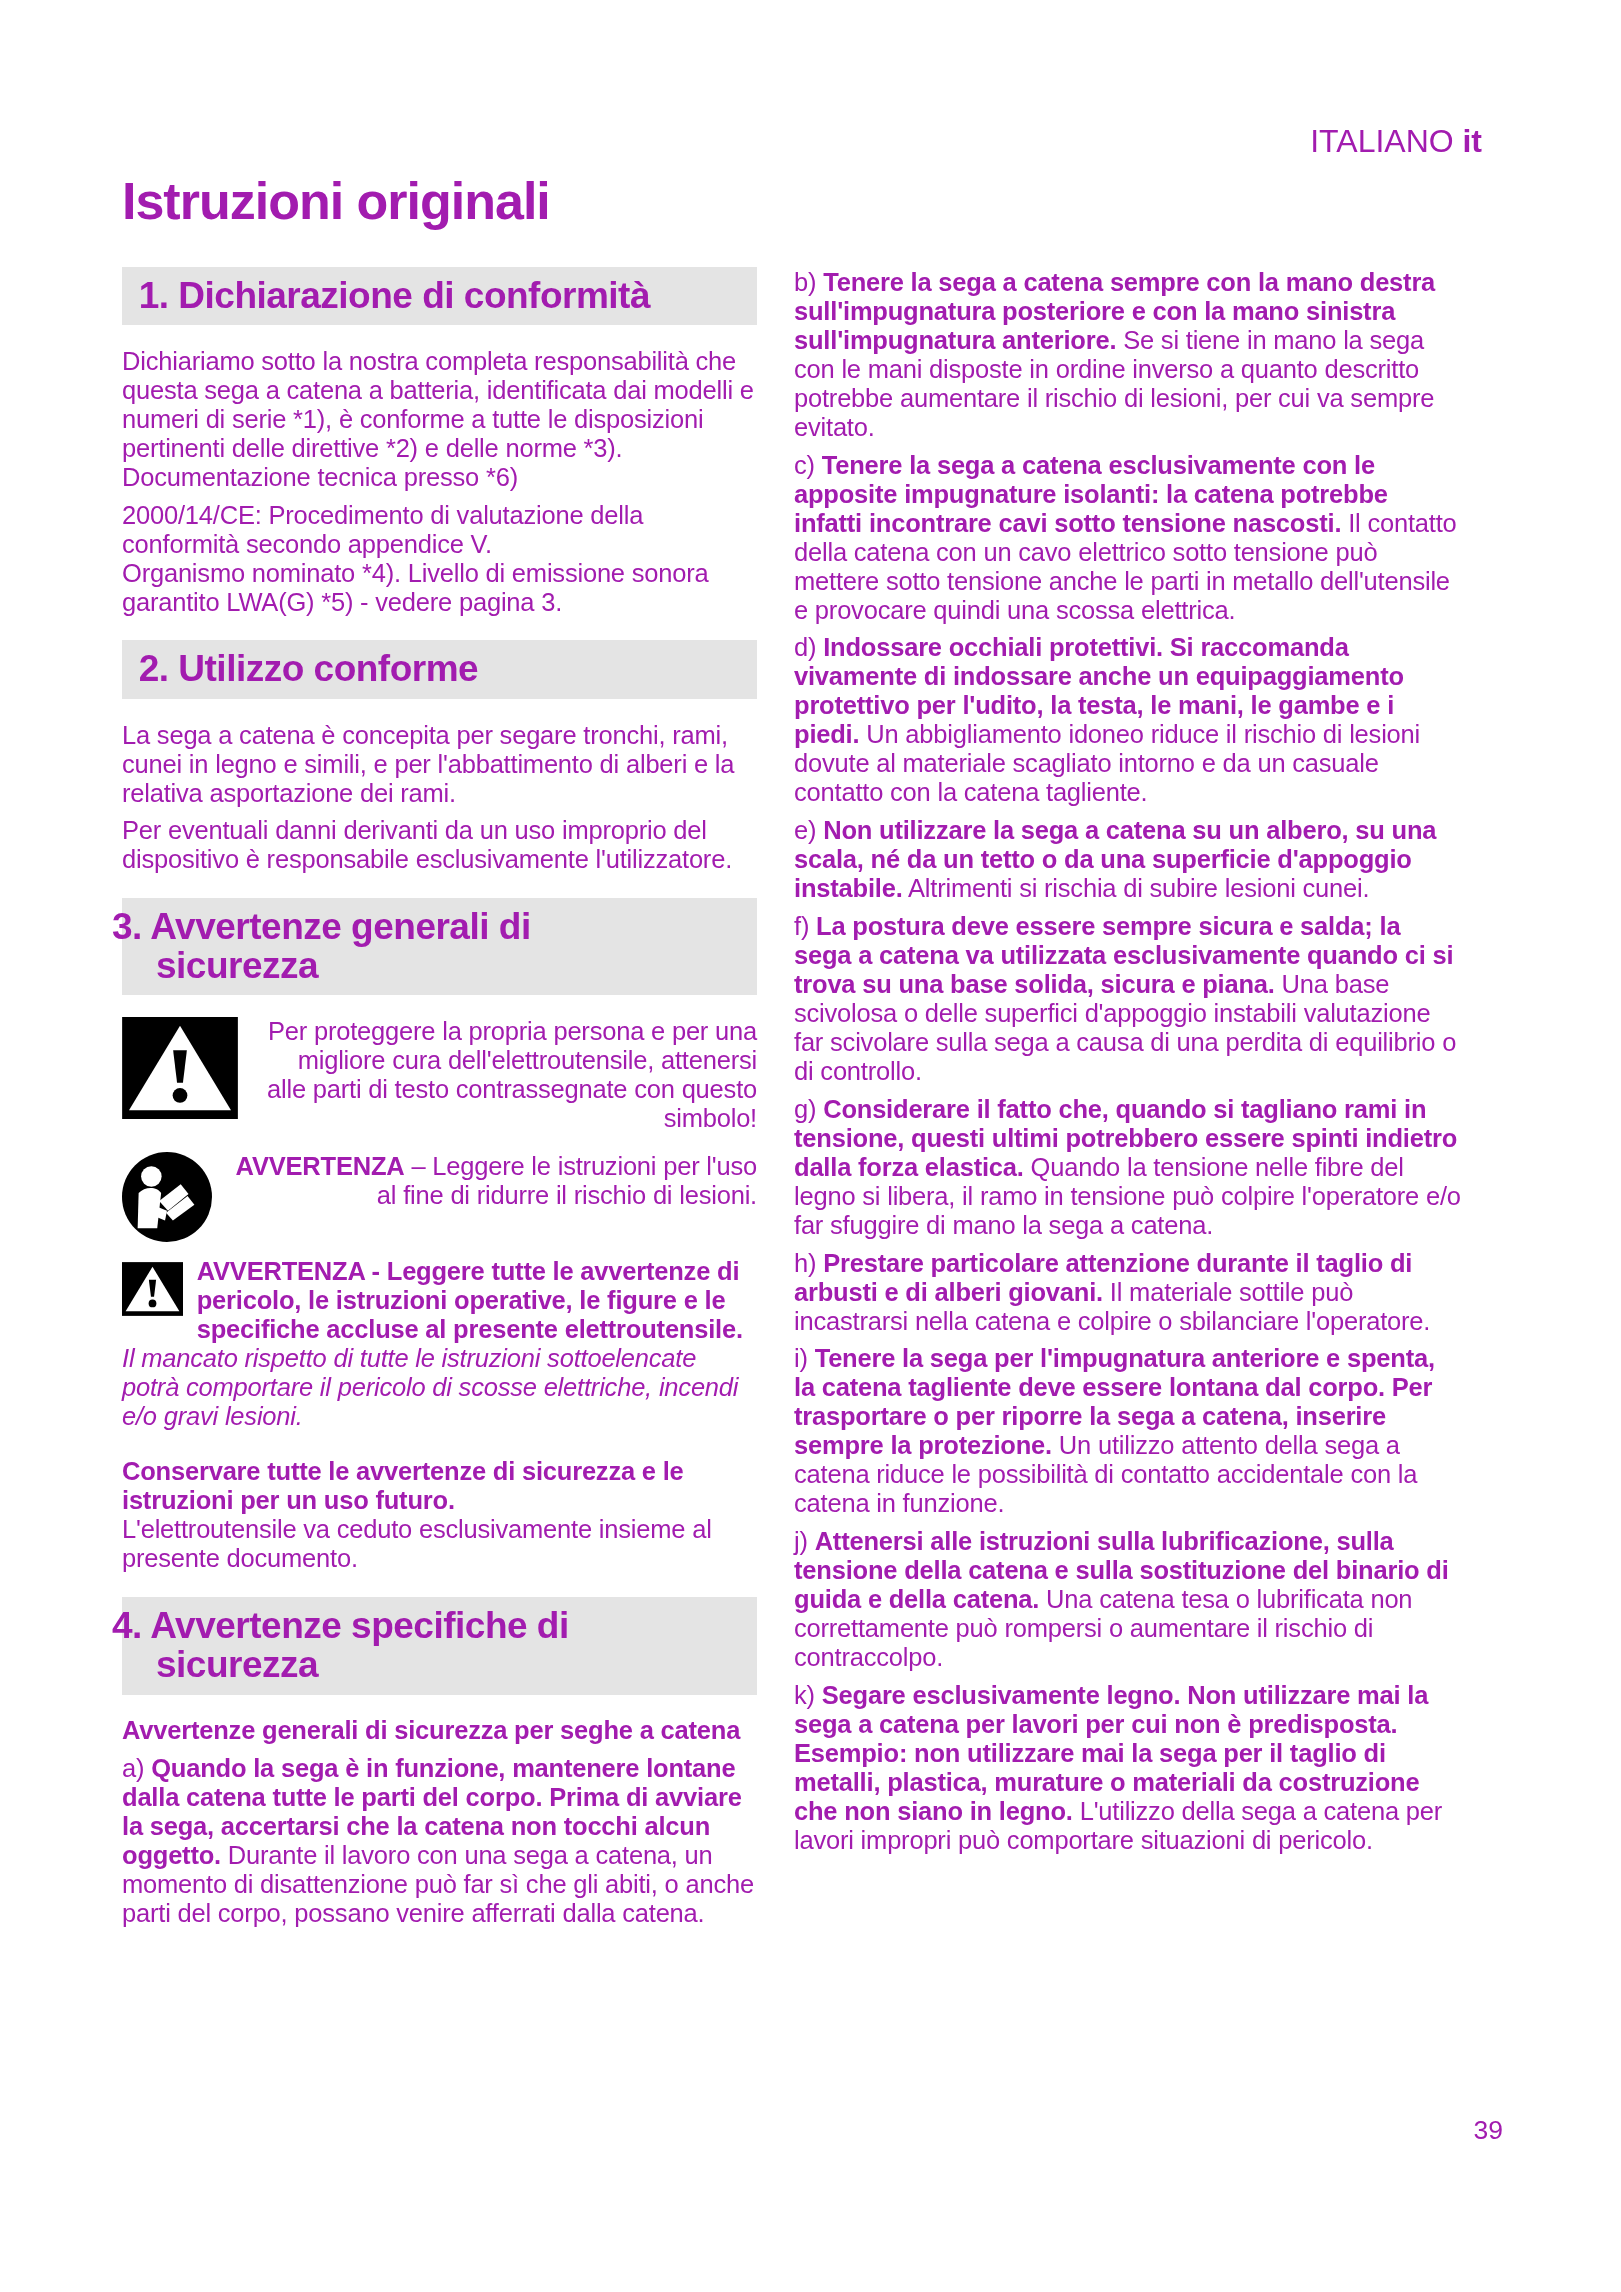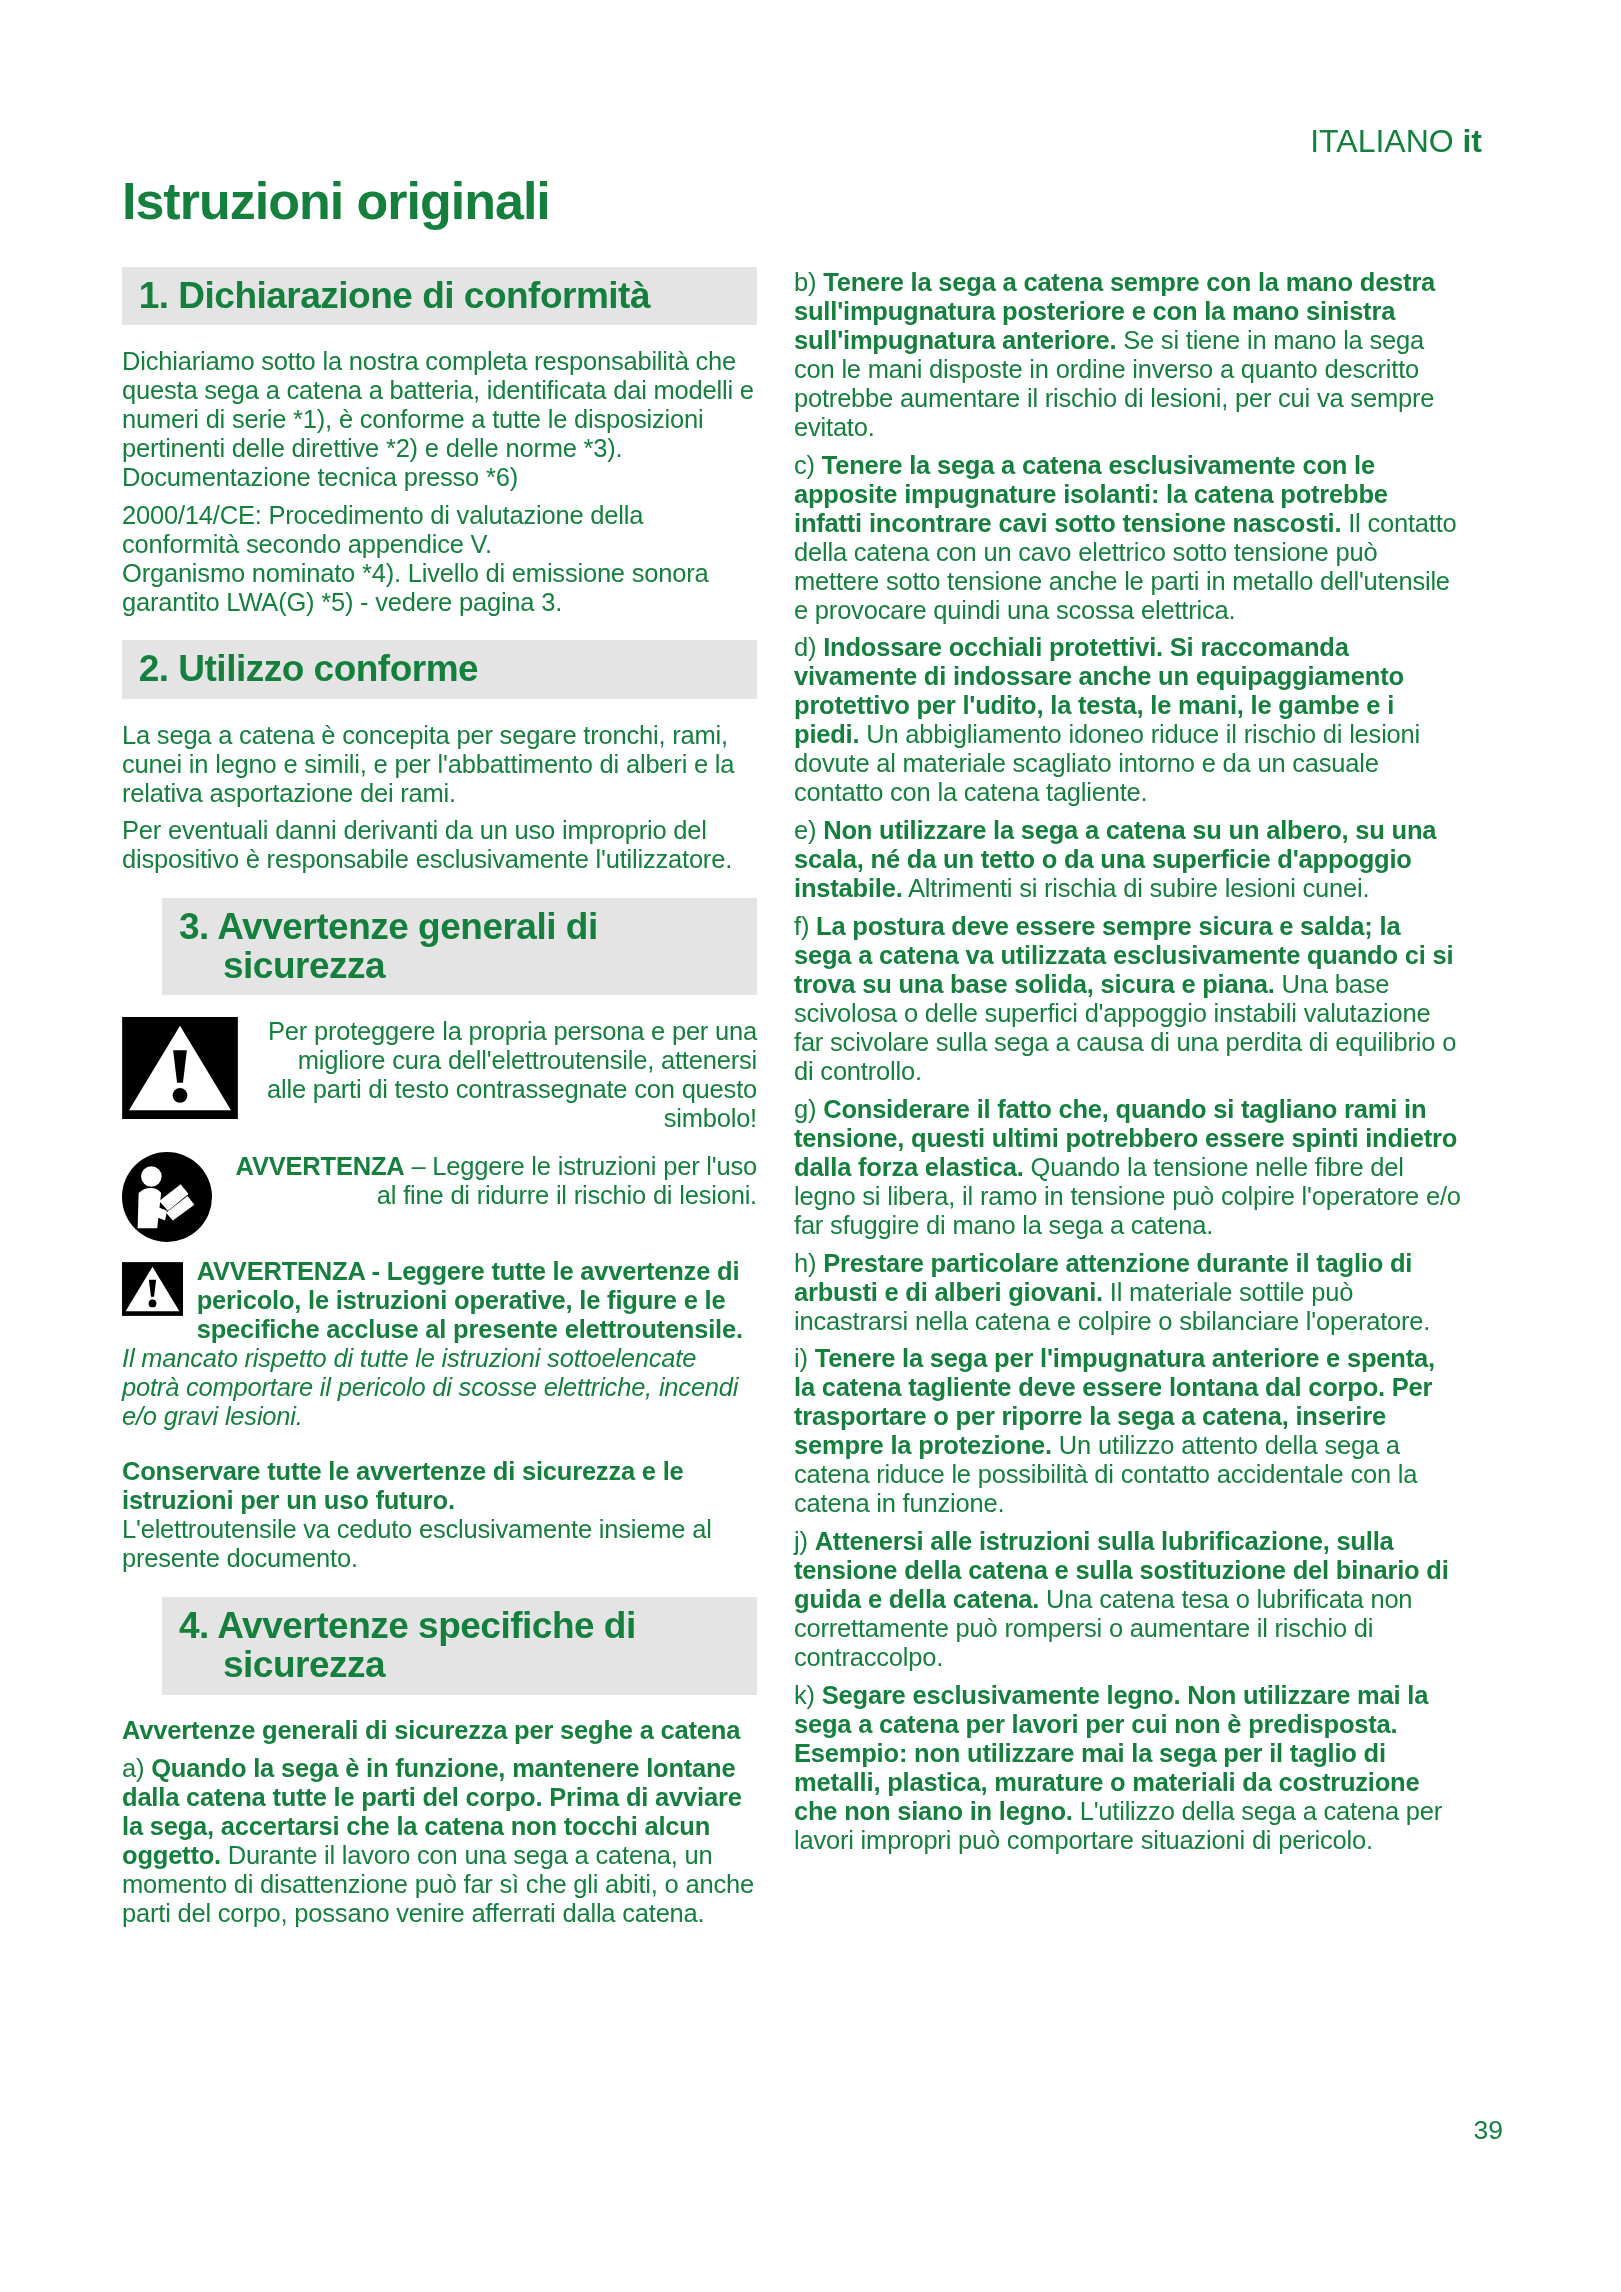--- a/index.html
+++ b/index.html
@@ -1,33 +1,33 @@
 <!DOCTYPE html>
 <html><head>
 <meta charset="utf-8">
 <style>
   * { margin:0; padding:0; box-sizing:border-box; }
   html,body { background:#fff; }
   .page {
     position:relative; width:1621px; height:2293px; background:#ffffff;
-    font-family:"Liberation Sans", sans-serif; color:#15803d;
+    font-family:"Liberation Sans", sans-serif; color:#a21caf;
     overflow:hidden;
   }
   .lang { position:absolute; top:123px; right:139px; font-size:32px; }
   .lang .code { font-weight:bold; margin-left:8.8px; }
   .doc-title { position:absolute; left:122px; top:171px; font-size:52px; font-weight:bold; letter-spacing:-1px; }
   .col { position:absolute; top:263px; font-size:25.5px; line-height:29px; letter-spacing:-0.2px; }
   .col-left  { left:122px; width:635px; }
   .col-right { left:794px; width:667px; padding-top:4.9px; }
   .bar {
     background:#e4e4e4; font-size:37px; font-weight:bold; line-height:39px;
     padding:8.8px 7.8px 10.8px 16.7px; margin:23.5px 0 21.6px; letter-spacing:-0.5px;
   }
   .col .bar:first-child { margin-top:3.9px; }
-  .hang { white-space:pre-line; padding-left:61px; text-indent:-44px;margin-left:40px; }
+  .hang { white-space:pre-line; padding-left:34px; text-indent:-44px; }
   p { margin:0 0 8.8px; }
   .pre { white-space:pre-line; }
   .b { font-weight:bold; }
   .i { font-style:italic; }
   .blk { display:block; }
   .irow { display:flex; align-items:flex-start; margin:2px 0 9.8px;text-align:right; }
   .irow .ic { flex:none; }
   .irow .itext { margin-left:17.6px; }
   .irow .itext-sm { margin-left:11.8px; }
   .warn-para { margin-bottom:26px; }

